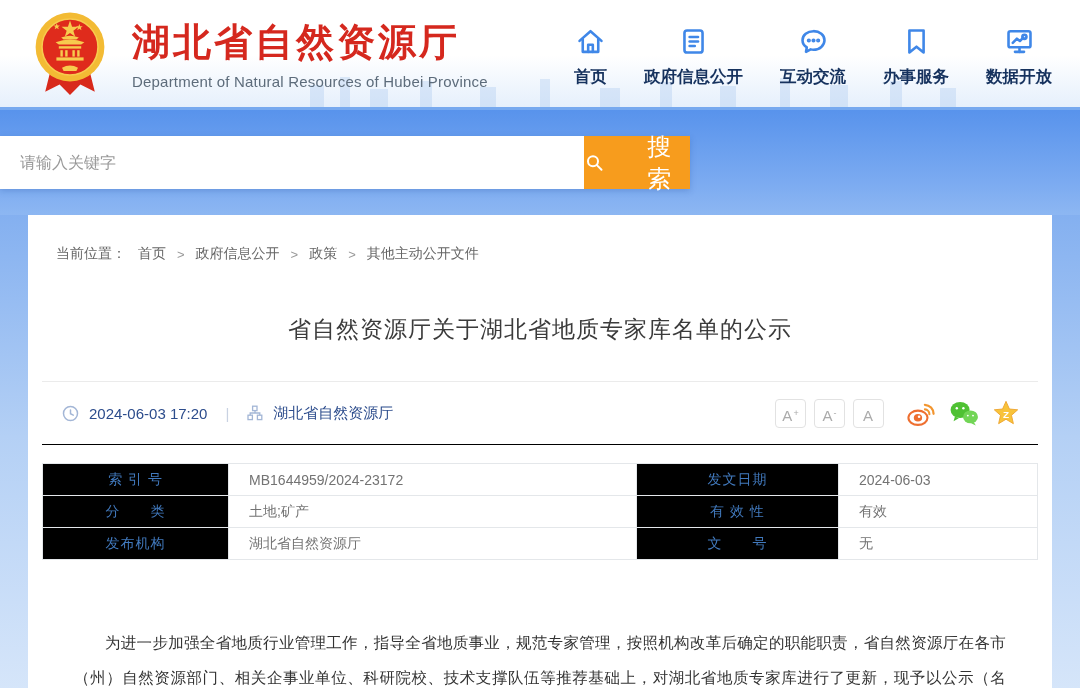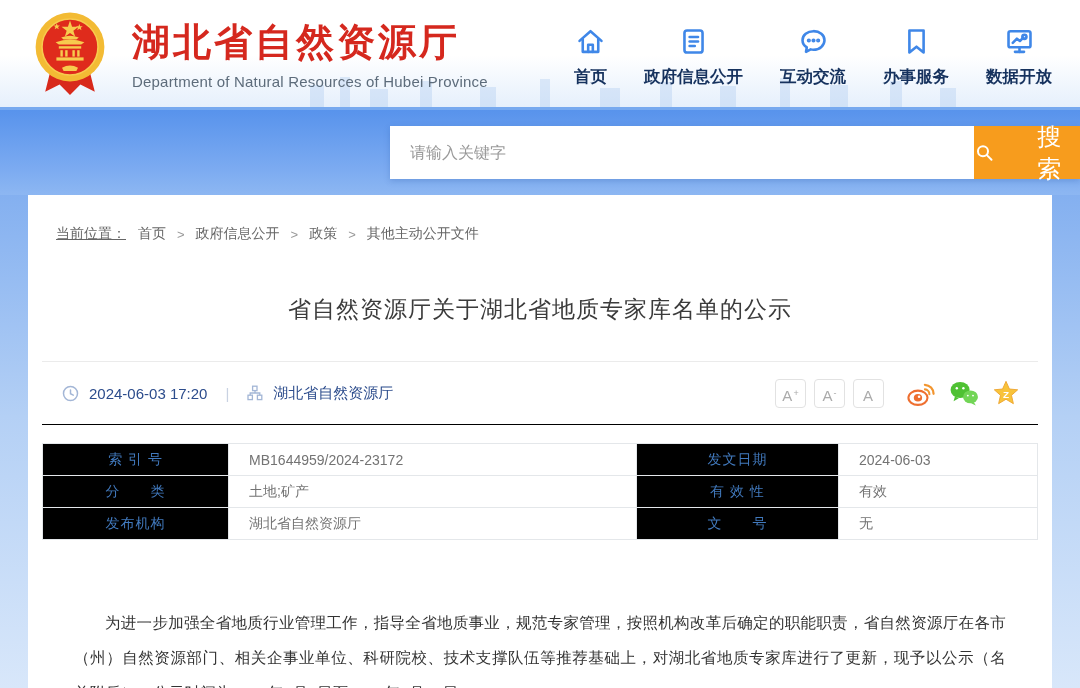--- a/index.html
+++ b/index.html
@@ -31,38 +31,38 @@
   .logo { width:80px; height:92px; flex:0 0 auto; margin-top:2px; z-index:2; }
   .brand { margin-left:22px; z-index:2; }
   .brand-cn { font-size:38px; font-weight:bold; color:#d5281e; letter-spacing:3px; }
   .brand-en { font-size:15px; color:#5d6c7b; margin-top:5px; letter-spacing:.2px; }
   .nav { margin-left:auto; display:flex; align-items:flex-start; gap:37px; z-index:2; padding-top:6px; }
   .nav-item { display:flex; flex-direction:column; align-items:center; gap:9px; cursor:pointer; }
   .nav-item svg { width:31px; height:31px; }
   .nav-label { font-size:16.5px; font-weight:bold; color:#16325e; white-space:nowrap; }
 
   
-  .hero { height:88px; background:linear-gradient(180deg,#5893ec 0%,#7cabf1 70%,#8db7f2 100%);
-    border-top:3px solid #77a9ef; display:flex; align-items:center; justify-content:flex-end; }
+  .hero { height:108px; background:linear-gradient(180deg,#5893ec 0%,#7cabf1 70%,#8db7f2 100%);
+    border-top:3px solid #77a9ef; display:flex; align-items:center; justify-content:flex-start; }
   .search-box { display:flex; width:690px; height:53px; box-shadow:0 2px 6px rgba(30,80,160,.25); }
   .search-input { flex:1; border:none; outline:none; padding:0 20px; font-size:16px;
     color:#333; background:#fff; font-family:inherit; }
   .search-input::placeholder { color:#999; }
   .search-btn { width:106px; background:#f79c1d; border:none; color:#fff; font-size:24px;
     display:flex; align-items:center; justify-content:center; gap:25px; cursor:pointer;
     font-family:inherit; letter-spacing:2px; }
 
   
   .page-bg { height:493px; background:linear-gradient(180deg,#84b0f0 0%,#b4d0f5 45%,#d8e7fa 100%); }
   .card { margin:0 28px; height:100%; background:#ffffff; padding:0 14px; }
 
   .breadcrumb { padding:30px 14px 0; font-size:14px; color:#666; display:flex; align-items:center; }
   .crumb-link { color:#666; cursor:pointer; }
   .crumb-sep { color:#999; margin:0 11px; font-size:13px; }
-  .crumb-prefix { margin-right:12px;text-decoration:underline; }
+  .crumb-prefix { margin-right:12px; }
 
   .article-title { margin-top:51px; text-align:center; font-size:23px; color:#3b3b3b;
     font-weight:400; letter-spacing:1px; }
 
   .info-row { margin-top:36px; height:64px; border-top:1px solid #ebebeb; border-bottom:1px solid #000000;
     display:flex; align-items:center; padding:0 18px 0 20px; }
   .info-left { display:flex; align-items:center; gap:10px; font-size:15px; color:#2c4c8c; }
   .info-sep { color:#c9d2e2; margin:0 8px; font-size:15px; }
   .info-right { margin-left:auto; display:flex; align-items:center; gap:8px; }
   .font-btn { width:31px; height:29px; border:1px solid #e2e2e2; border-radius:4px; background:#fff;

